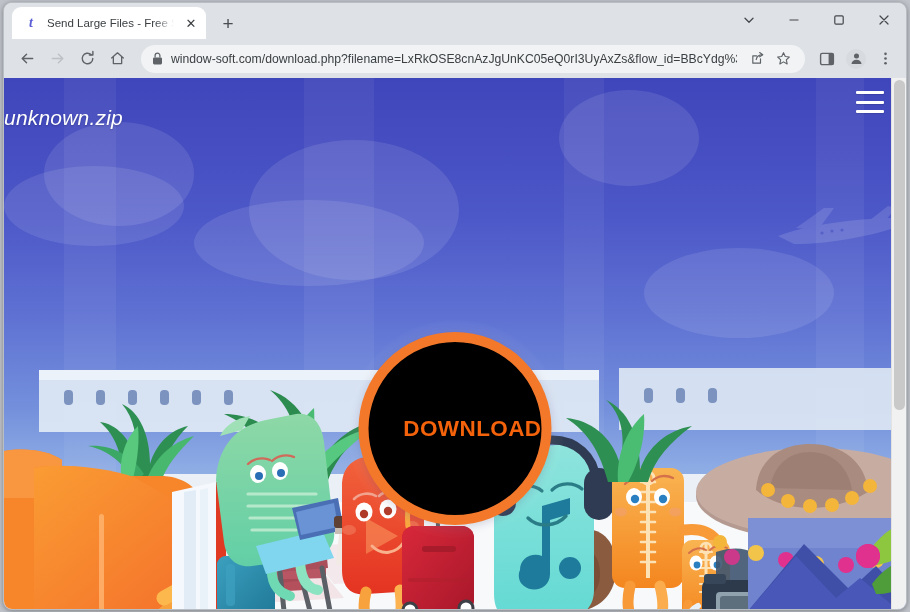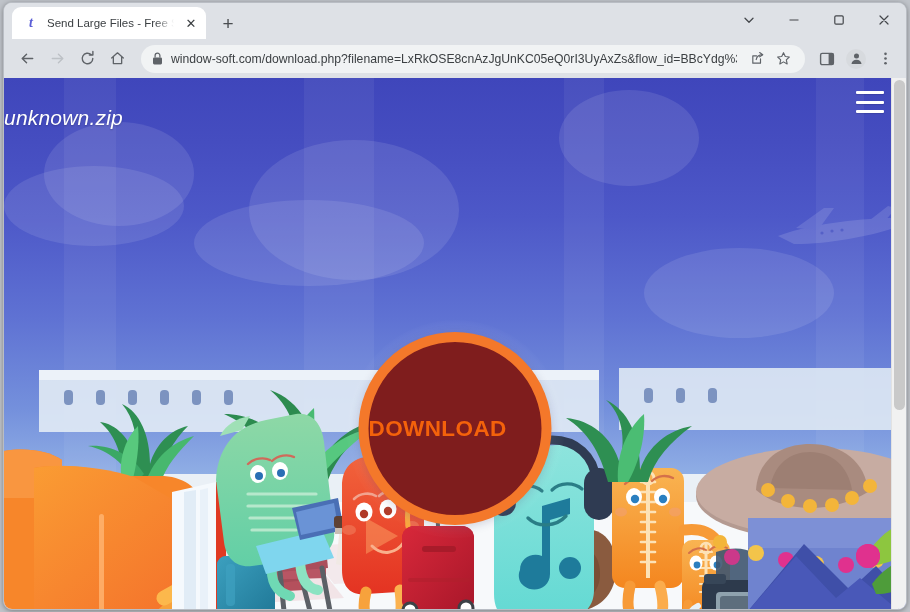--- a/index.html
+++ b/index.html
@@ -218,23 +218,23 @@
     left: 50%; top: 50%;
     width: 218px; height: 218px;
     margin: -109px 0 0 -109px;
     border-radius: 50%;
     background: radial-gradient(circle, rgba(255,255,255,.22) 40%, rgba(255,255,255,0) 72%);
   }
   .dl-btn {
     position: relative;
     width: 193px; height: 193px;
     border-radius: 50%;
-    background: #7f1d1d;
+    background: #000000;
     border: 10px solid #f4782a;
-    display: flex; align-items: center; justify-content: flex-start;
+    display: flex; align-items: center; justify-content: flex-end;
     box-shadow: 0 2px 10px rgba(40,40,90,.18);
   }
   .dl-label {
     font-size: 22.5px;
     font-weight: bold;
     color: #f4620b;
     letter-spacing: .4px;
   }
 
   

